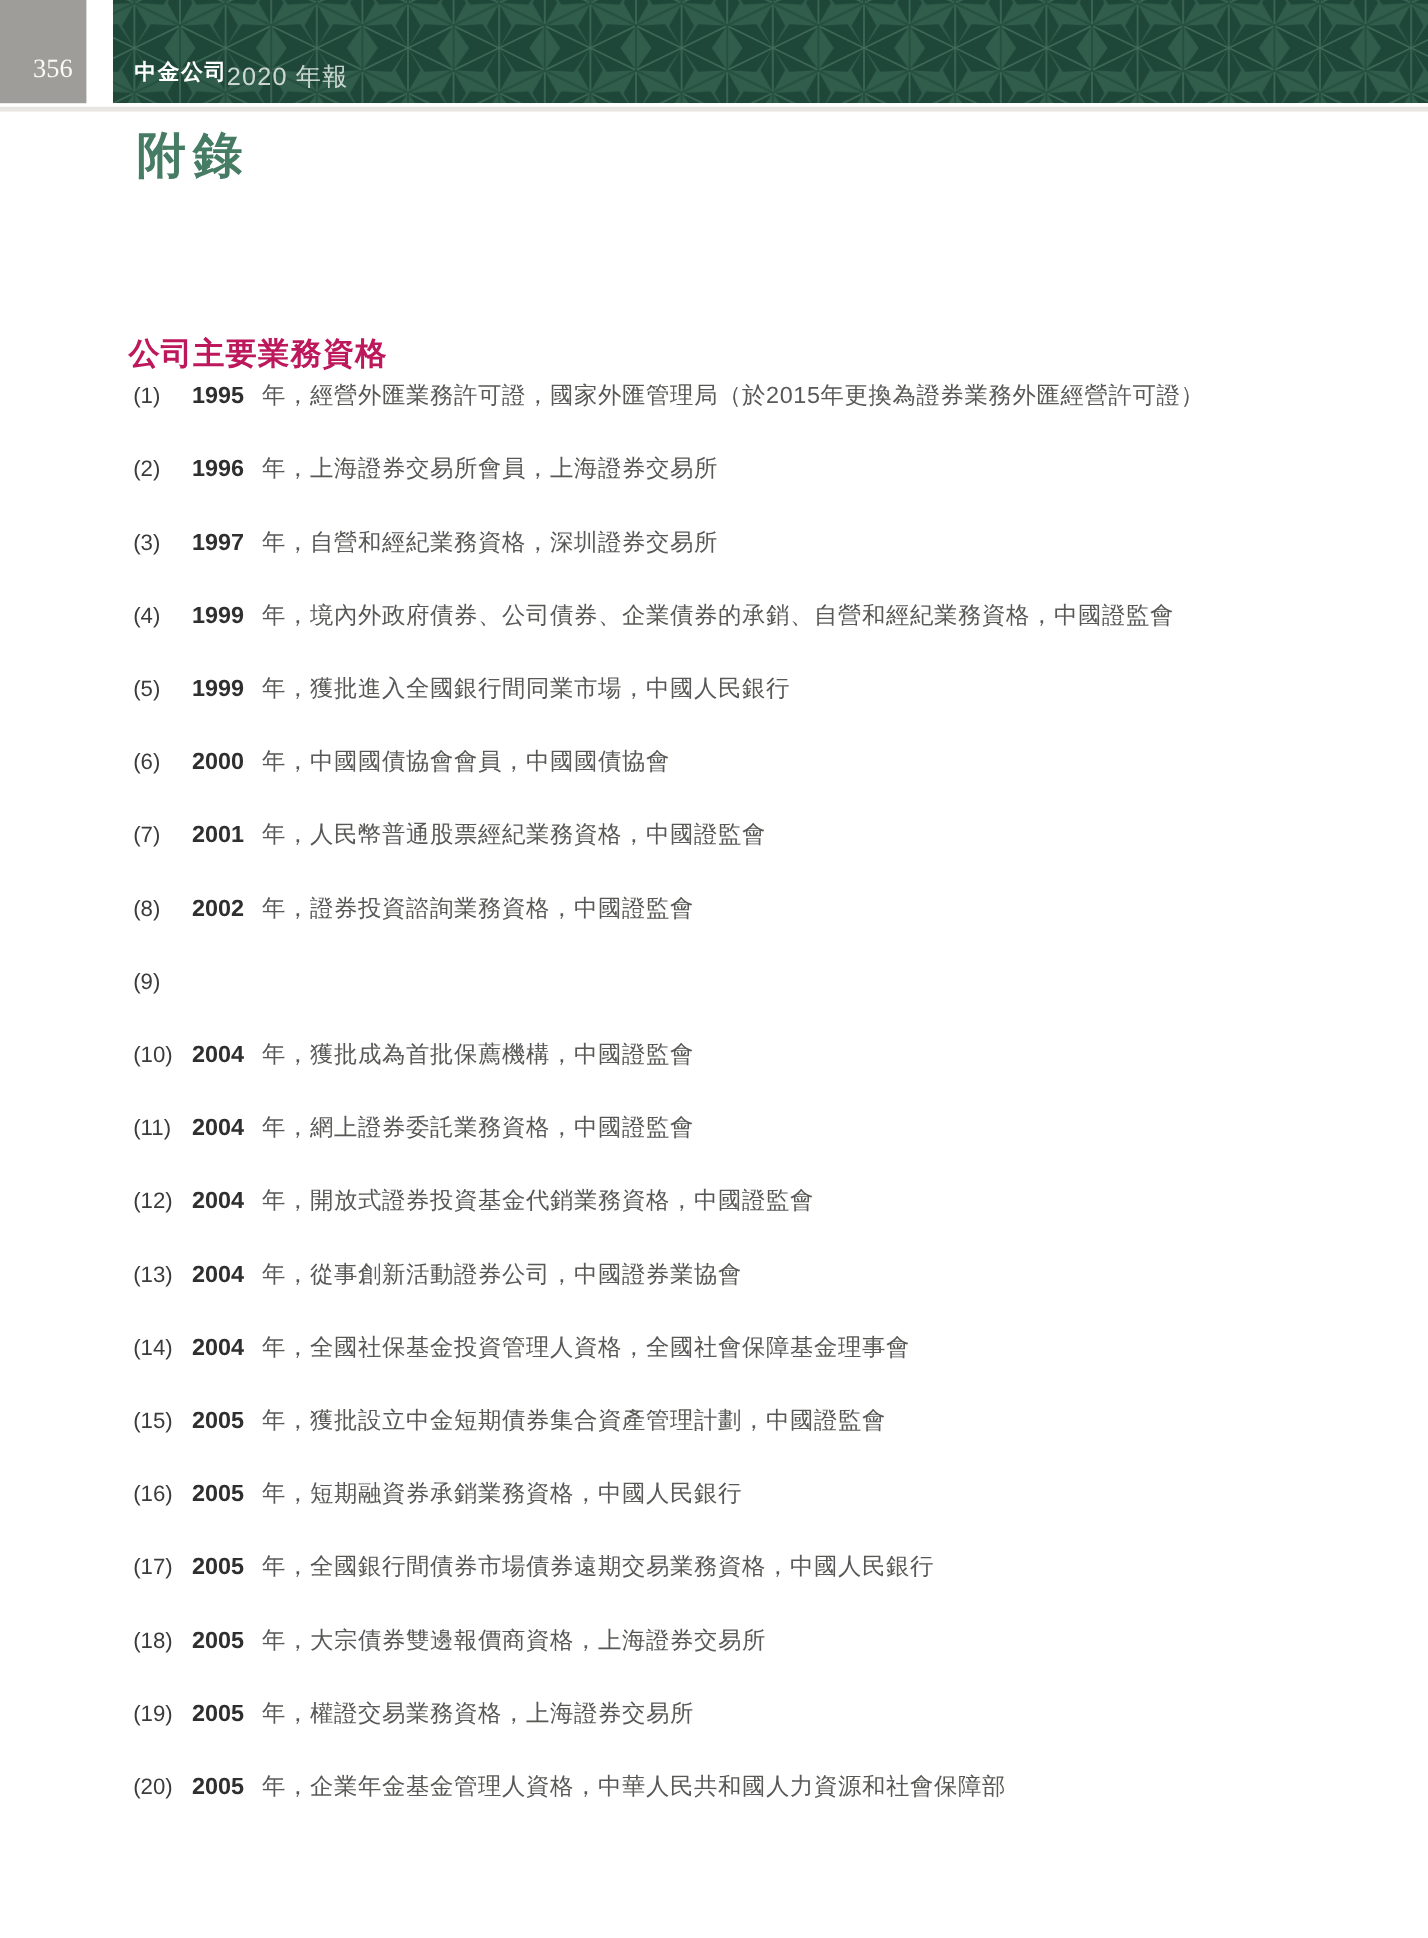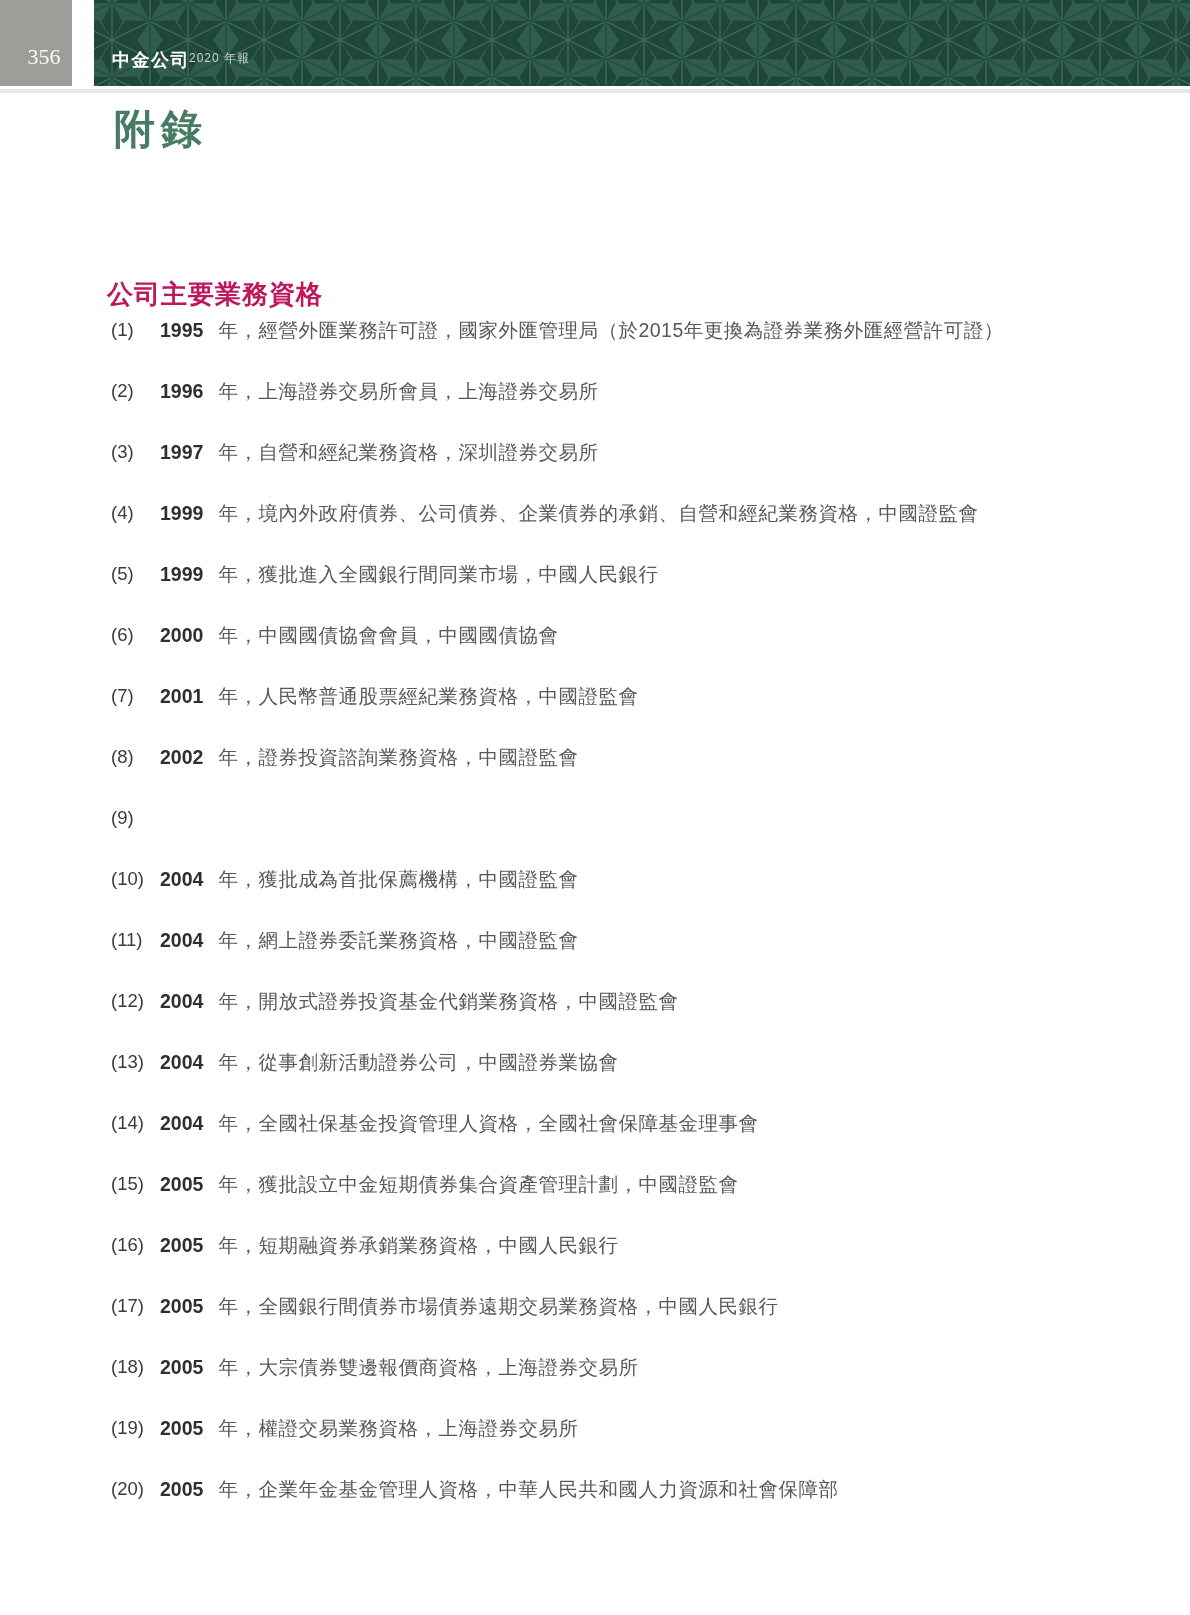--- a/index.html
+++ b/index.html
@@ -6,21 +6,21 @@
   .page{position:relative;width:1190px;height:1615px;background:#ffffff;overflow:hidden;
         font-family:"Liberation Sans","DejaVu Sans",sans-serif;}
 
   
   .pageno-box{position:absolute;left:0;top:0;width:72px;height:86px;background:#9e9d99;}
   .pageno-box .no{position:absolute;left:0;right:0;top:44px;text-align:center;padding-left:16px;
         font-family:"Liberation Serif","DejaVu Serif",serif;font-size:22px;color:#fbfaf7;}
   .band{position:absolute;left:94px;top:0;width:1096px;height:86px;overflow:hidden;}
   .band svg{position:absolute;left:0;top:0;display:block;}
   .brand{position:absolute;left:18px;top:48px;font-size:18px;font-weight:700;color:#ffffff;letter-spacing:1.5px;}
-  .report{position:absolute;left:95px;top:50px;font-size:12px;color:rgba(255,255,255,0.76);letter-spacing:1px;}
+  .report{position:absolute;left:95px;top:50px;font-size:21px;color:rgba(255,255,255,0.76);letter-spacing:1px;}
   .rule{position:absolute;left:0;top:89px;width:1190px;height:4px;background:#e8e6e3;}
 
   
   .title{position:absolute;left:114px;top:102px;margin:0;
         font-family:"Liberation Serif","DejaVu Serif",serif;
         font-size:41px;font-weight:700;color:#467b64;letter-spacing:6px;}
   .heading{position:absolute;left:107px;top:277px;margin:0;
         font-size:26px;font-weight:700;color:#be185d;letter-spacing:1px;}
 
   

